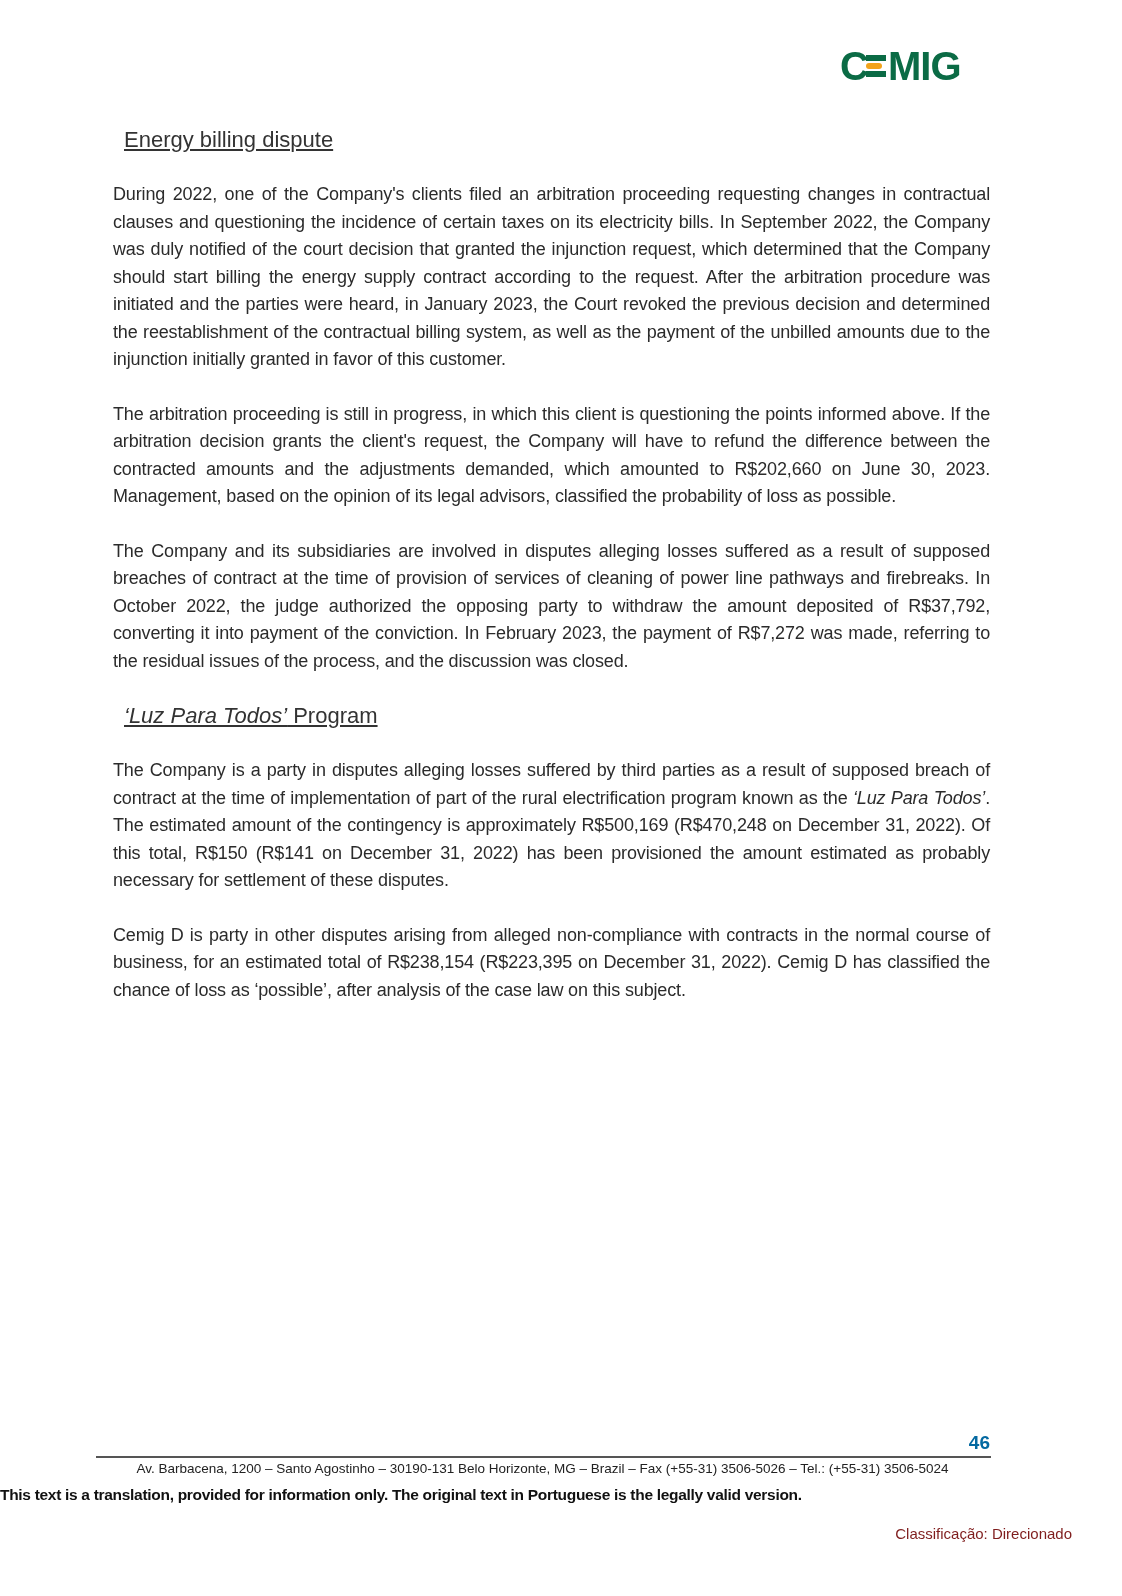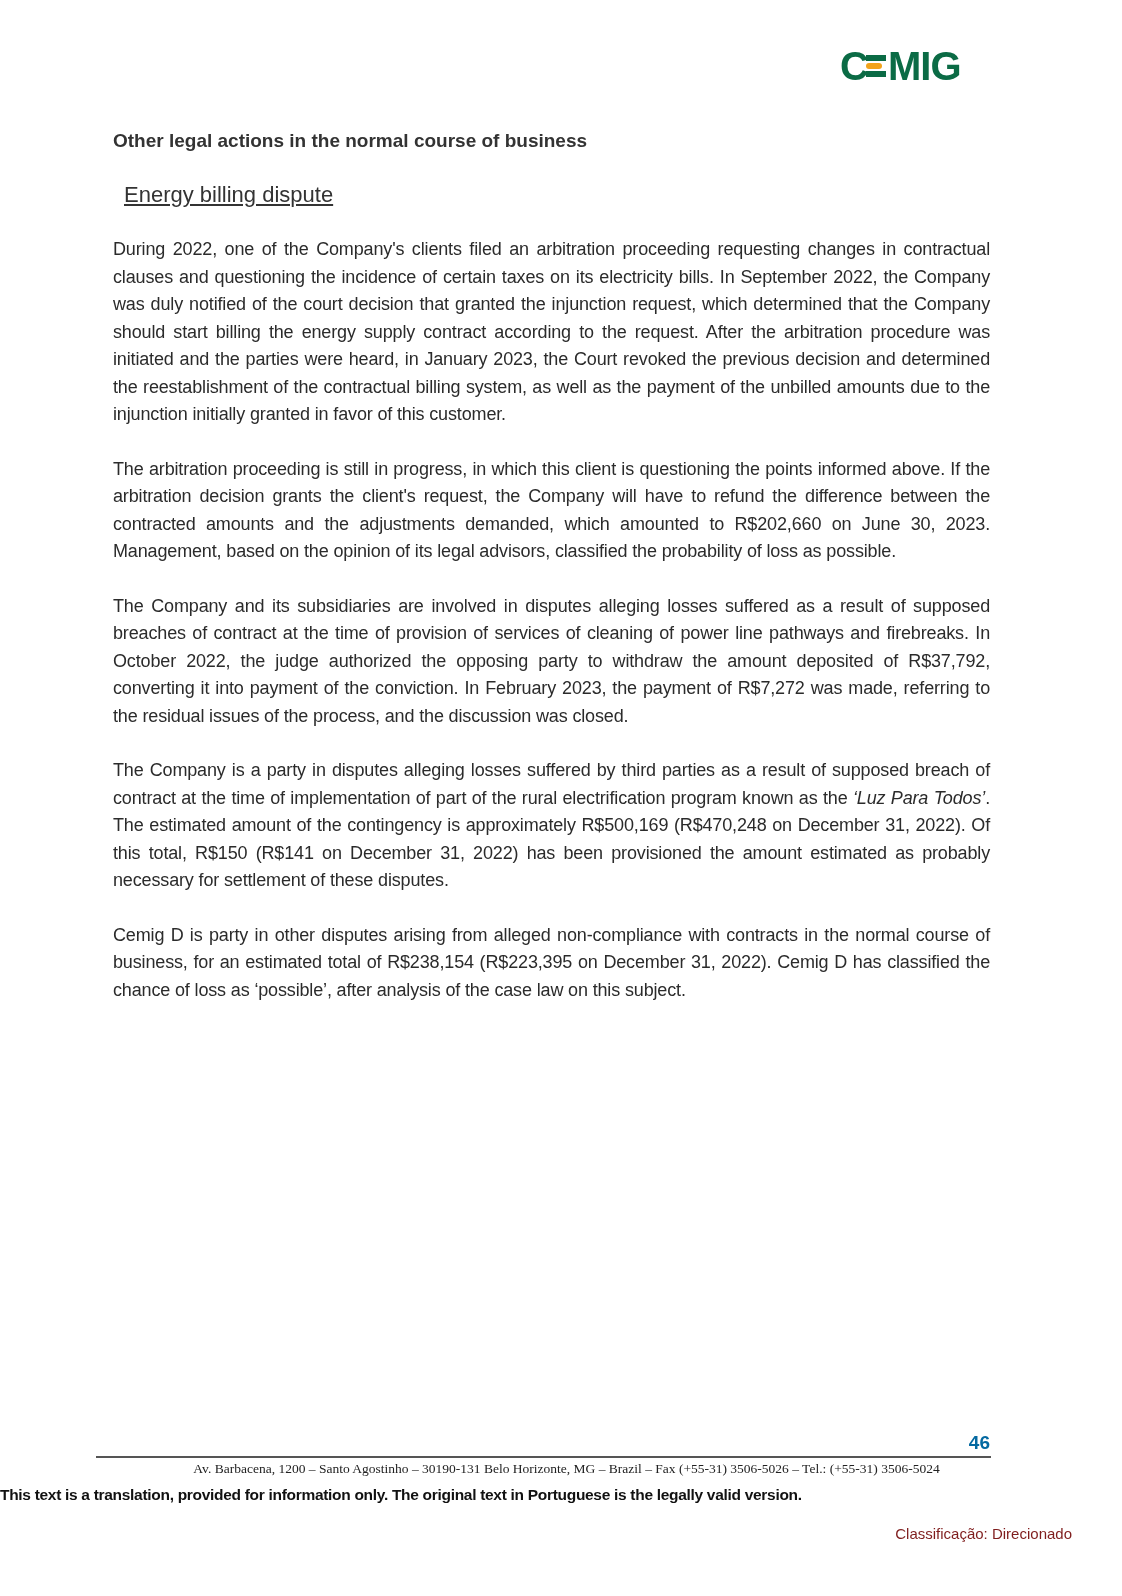--- a/index.html
+++ b/index.html
@@ -8,47 +8,47 @@
   .logo { position: absolute; left: 840px; top: 46px; width: 150px; height: 40px; }
   .content { position: absolute; left: 113px; top: 126px; width: 877px;
              font-family: "Liberation Sans Narrow", "Liberation Sans", sans-serif; }
   .section-title { font-size: 19px; font-weight: bold; line-height: 30px; margin: 0 0 25px 0; color: #333; }
   .subhead { font-size: 22px; line-height: 28px; margin: 0 0 27px 11px; text-decoration: underline; color: #333; }
   .para { font-size: 18px; line-height: 27.5px; margin: 0 0 27px 0; text-align: justify; letter-spacing: -0.15px; color: #2b2b2b; }
   .ital { font-style: italic; }
   .page-num { position: absolute; right: 132px; top: 1432px; font-size: 19px; font-weight: bold; color: #0369a1; }
   .footer-rule { position: absolute; left: 96px; width: 895px; top: 1456px; height: 2px; background: #555; }
   .address { position: absolute; left: 0; width: 1085px; top: 1461px; text-align: center;
-             font-family: Liberation Serif, serif; font-size: 13.5px; color: #222; margin-left: 24px; }
+             font-family: Liberation Sans, sans-serif; font-size: 13.5px; color: #222; }
   .disclaimer { position: absolute; left: 0; width: 1090px; top: 1486px; text-align: left;
                 font-size: 15.5px; font-weight: bold; color: #111; letter-spacing: -0.3px; }
   .classification { position: absolute; right: 50px; top: 1525px; font-size: 15px; color: #7f1d1d; }
 </style>
 </head>
 <body>
 
 <div class="logo">
   <svg width="150" height="40" viewBox="0 0 150 40">
     <text x="0" y="34" font-family="Liberation Sans, sans-serif" font-weight="bold" font-size="40" fill="#0b6b45" letter-spacing="-1">C</text>
     <rect x="26" y="9" width="20" height="6" fill="#0b6b45"></rect>
     <rect x="26" y="17" width="16" height="6" rx="3" fill="#f2a31b"></rect>
     <rect x="26" y="25" width="20" height="6" fill="#0b6b45"></rect>
     <text x="48" y="34" font-family="Liberation Sans, sans-serif" font-weight="bold" font-size="40" fill="#0b6b45" letter-spacing="-1">MIG</text>
   </svg>
 </div>
 
 <div class="content">
-  <div class="section-title">Other legal actions in the normal course of business</div>
 
   <div class="subhead">Energy billing dispute</div>
   <p class="para">During 2022, one of the Company's clients filed an arbitration proceeding requesting changes in contractual clauses and questioning the incidence of certain taxes on its electricity bills. In September 2022, the Company was duly notified of the court decision that granted the injunction request, which determined that the Company should start billing the energy supply contract according to the request. After the arbitration procedure was initiated and the parties were heard, in January 2023, the Court revoked the previous decision and determined the reestablishment of the contractual billing system, as well as the payment of the unbilled amounts due to the injunction initially granted in favor of this customer.</p>
   <p class="para">The arbitration proceeding is still in progress, in which this client is questioning the points informed above. If the arbitration decision grants the client's request, the Company will have to refund the difference between the contracted amounts and the adjustments demanded, which amounted to R$202,660 on June 30, 2023. Management, based on the opinion of its legal advisors, classified the probability of loss as possible.</p>
 
   <p class="para">The Company and its subsidiaries are involved in disputes alleging losses suffered as a result of supposed breaches of contract at the time of provision of services of cleaning of power line pathways and firebreaks. In October 2022, the judge authorized the opposing party to withdraw the amount deposited of R$37,792, converting it into payment of the conviction. In February 2023, the payment of R$7,272 was made, referring to the residual issues of the process, and the discussion was closed.</p>
 
+  <div class="subhead"><span class="ital">‘Luz Para Todos’</span><span> Program</span></div>
   <p class="para"><span>The Company is a party in disputes alleging losses suffered by third parties as a result of supposed breach of contract at the time of implementation of part of the rural electrification program known as the </span><span class="ital">‘Luz Para Todos’</span><span>. The estimated amount of the contingency is approximately R$500,169 (R$470,248 on December 31, 2022). Of this total, R$150 (R$141 on December 31, 2022) has been provisioned the amount estimated as probably necessary for settlement of these disputes.</span></p>
 
   <p class="para">Cemig D is party in other disputes arising from alleged non-compliance with contracts in the normal course of business, for an estimated total of R$238,154 (R$223,395 on December 31, 2022). Cemig D has classified the chance of loss as ‘possible’, after analysis of the case law on this subject.</p>
 </div>
 
 <div class="page-num">46</div>
 <div class="footer-rule"></div>
 <div class="address">Av. Barbacena, 1200 – Santo Agostinho – 30190-131 Belo Horizonte, MG – Brazil – Fax (+55-31) 3506-5026 – Tel.: (+55-31) 3506-5024</div>
 <div class="disclaimer">This text is a translation, provided for information only. The original text in Portuguese is the legally valid version.</div>
 <div class="classification">Classificação: Direcionado</div>

